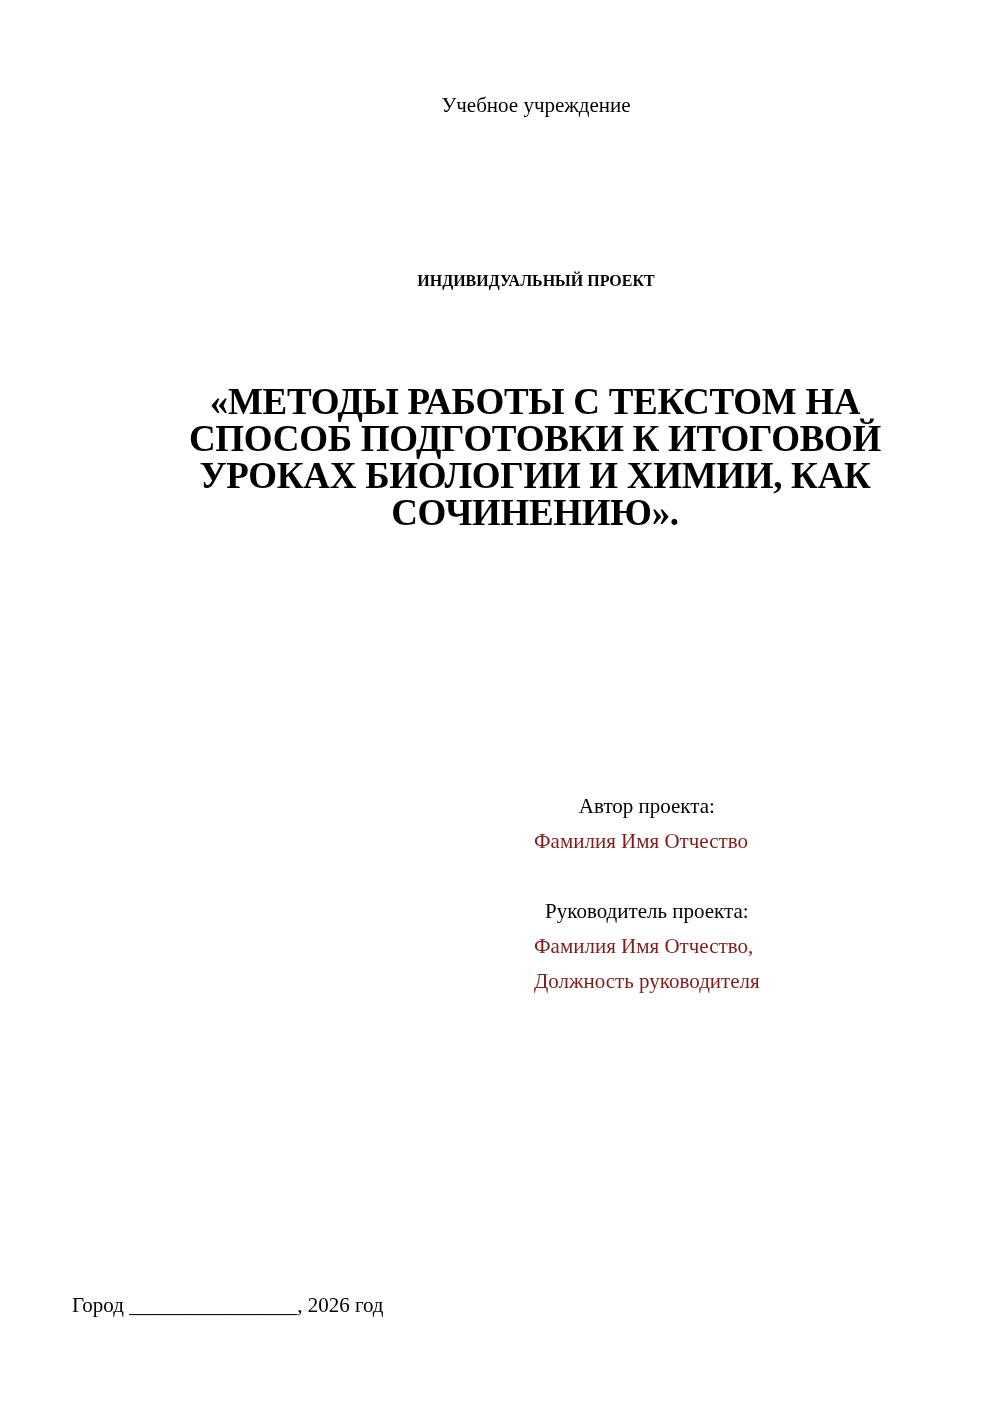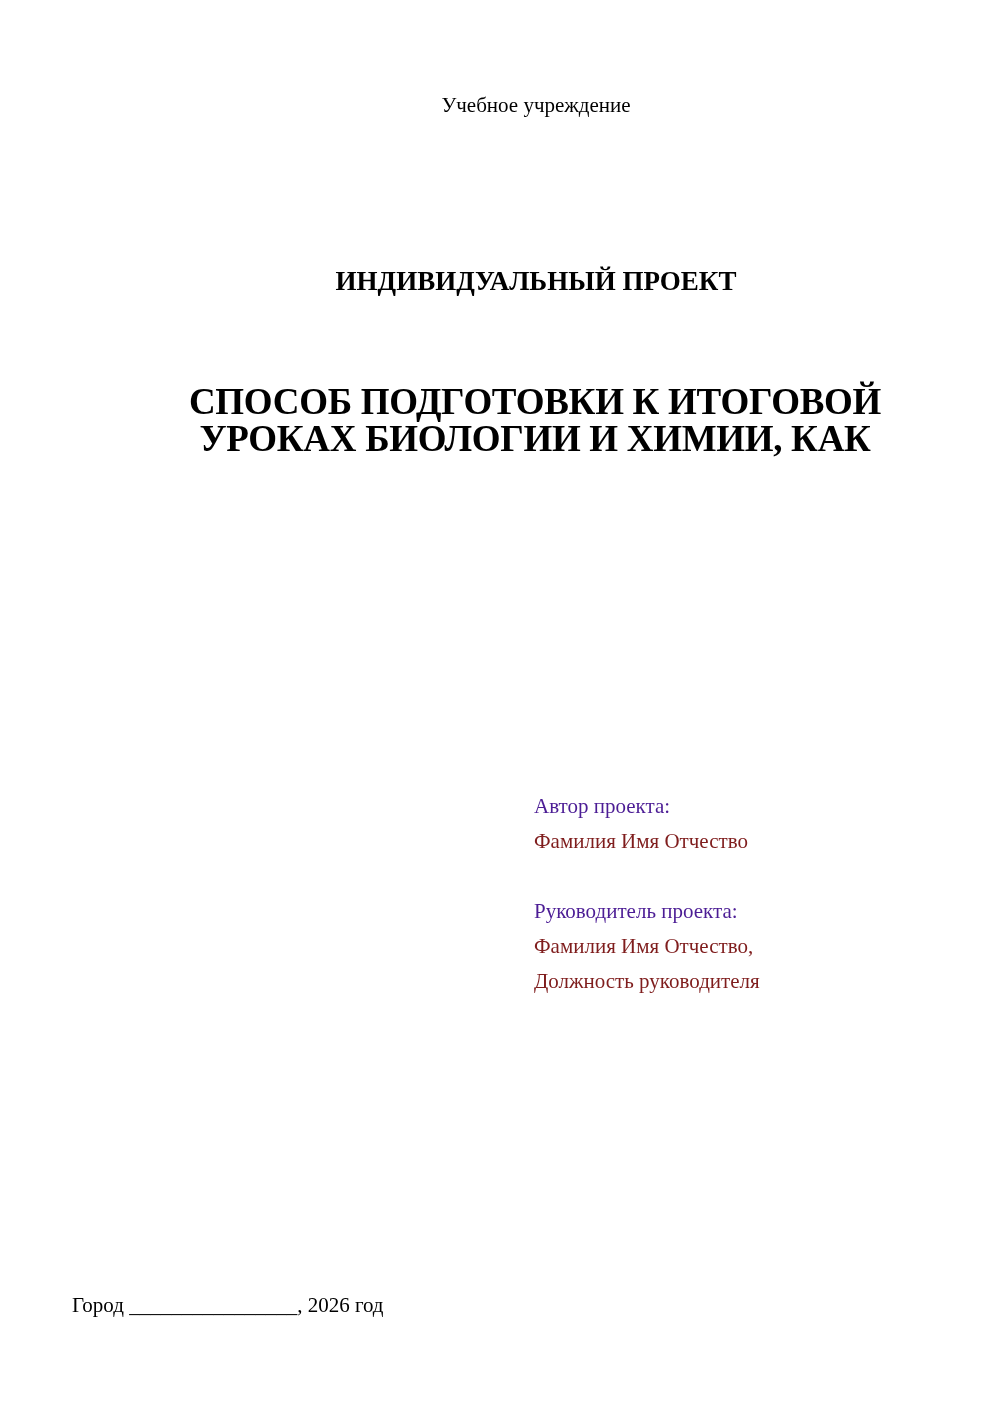--- a/index.html
+++ b/index.html
@@ -30,21 +30,21 @@
       margin-left: 72px;
       font-size: 21px;
       line-height: 26px;
     }
     .doc-type {
       position: absolute;
       top: 268px;
       left: 0; right: 0;
       margin-left: 72px;
       text-align: center;
-      font-size: 27px;
+      font-size: 16px;
       font-weight: bold;
       line-height: 26px;
     }
     .title {
       position: absolute;
       top: 383px;
       left: 150px;
       width: 770px;
       text-align: center;
       font-size: 37px;
@@ -53,21 +53,21 @@
       letter-spacing: -0.3px;
     }
     .title .line { display: block; white-space: nowrap; }
     .credits {
       position: absolute;
       left: 534px;
       top: 789px;
       font-size: 21px;
       line-height: 35px;
     }
-    .credits .label { color: #4c1d95; display: block; }
+    .credits .label { color: #000000; display: block; text-align: center; }
     .credits .value { color: #7f1d1d; display: block; }
     .credits .gap { height: 35px; display: block; }
     .footer {
       position: absolute;
       top: 1292px;
       left: 0; right: 0;
       margin-left: 72px;
       font-size: 21px;
       line-height: 26px;
       white-space: pre;
@@ -76,22 +76,24 @@
 </head>
 <body>
 
 <div class="page">
 
   <div class="institution">Учебное учреждение</div>
 
   <div class="doc-type">ИНДИВИДУАЛЬНЫЙ ПРОЕКТ</div>
 
   <div class="title">
+    <span class="line">«МЕТОДЫ РАБОТЫ С ТЕКСТОМ НА</span>
     <span class="line">СПОСОБ ПОДГОТОВКИ К ИТОГОВОЙ</span>
     <span class="line">УРОКАХ БИОЛОГИИ И ХИМИИ, КАК</span>
+    <span class="line">СОЧИНЕНИЮ».</span>
   </div>
 
   <div class="credits">
     <span class="label">Автор проекта:</span>
     <span class="value">Фамилия Имя Отчество</span>
     <span class="gap"></span>
     <span class="label">Руководитель проекта:</span>
     <span class="value">Фамилия Имя Отчество,</span>
     <span class="value">Должность руководителя</span>
   </div>

